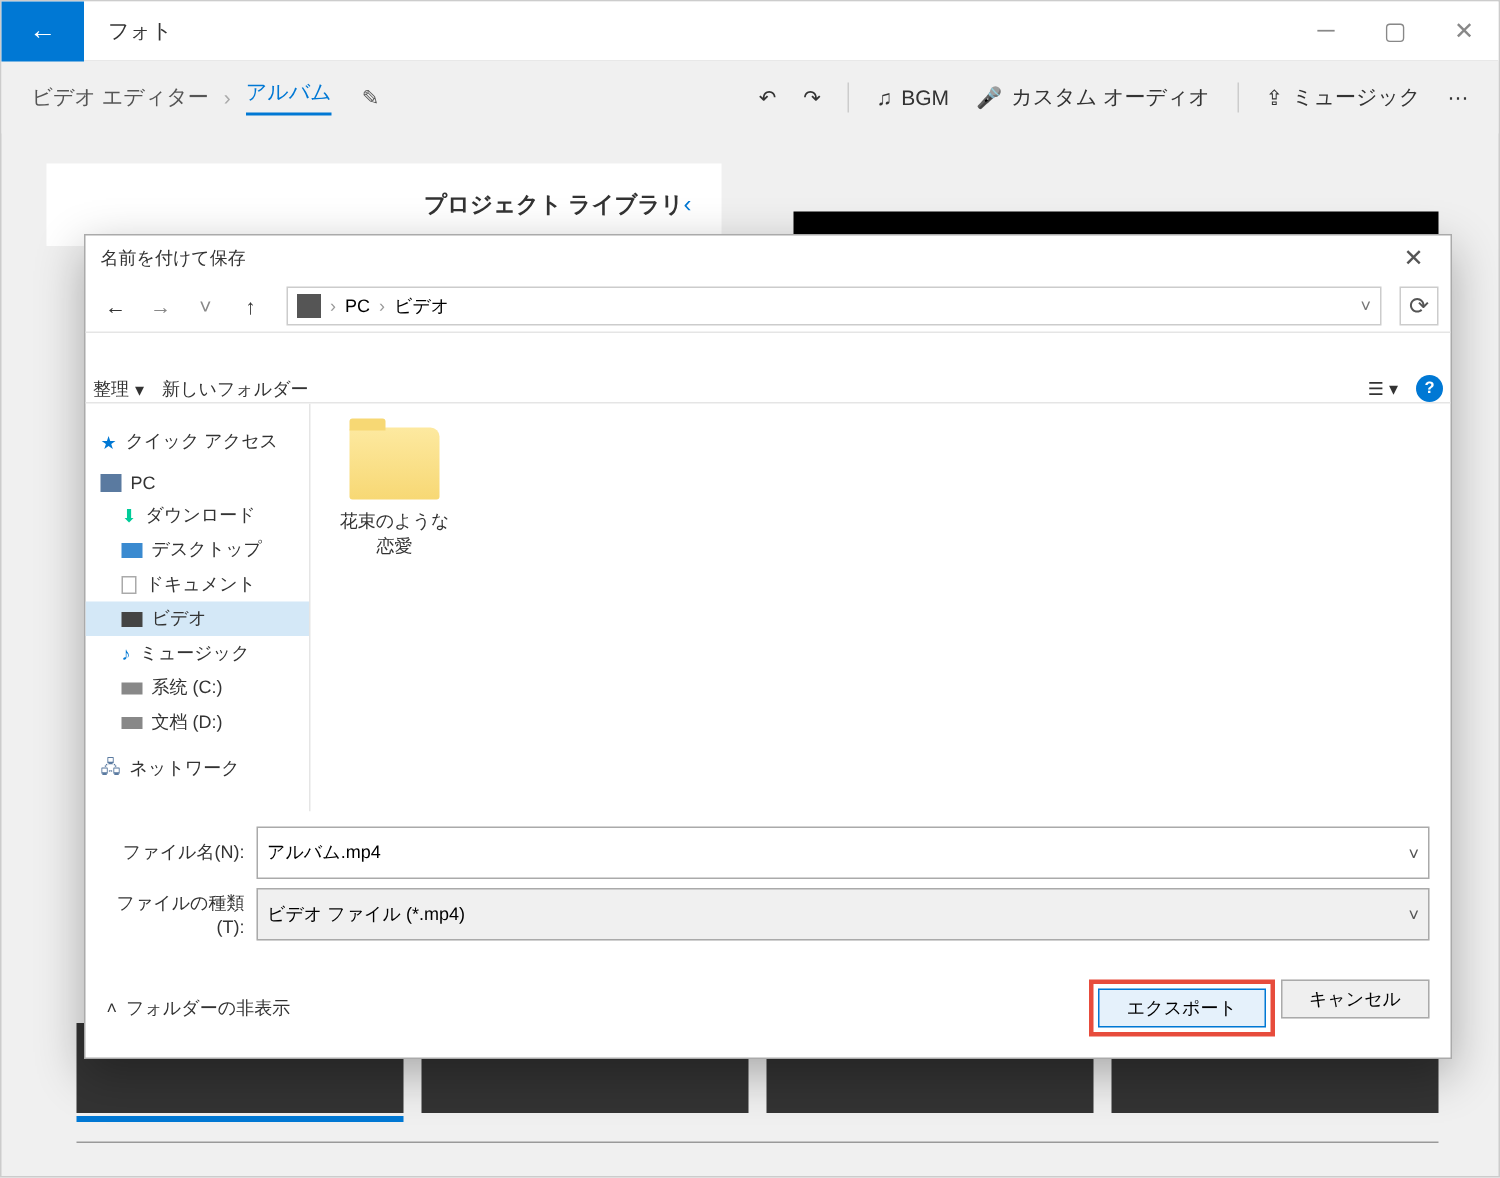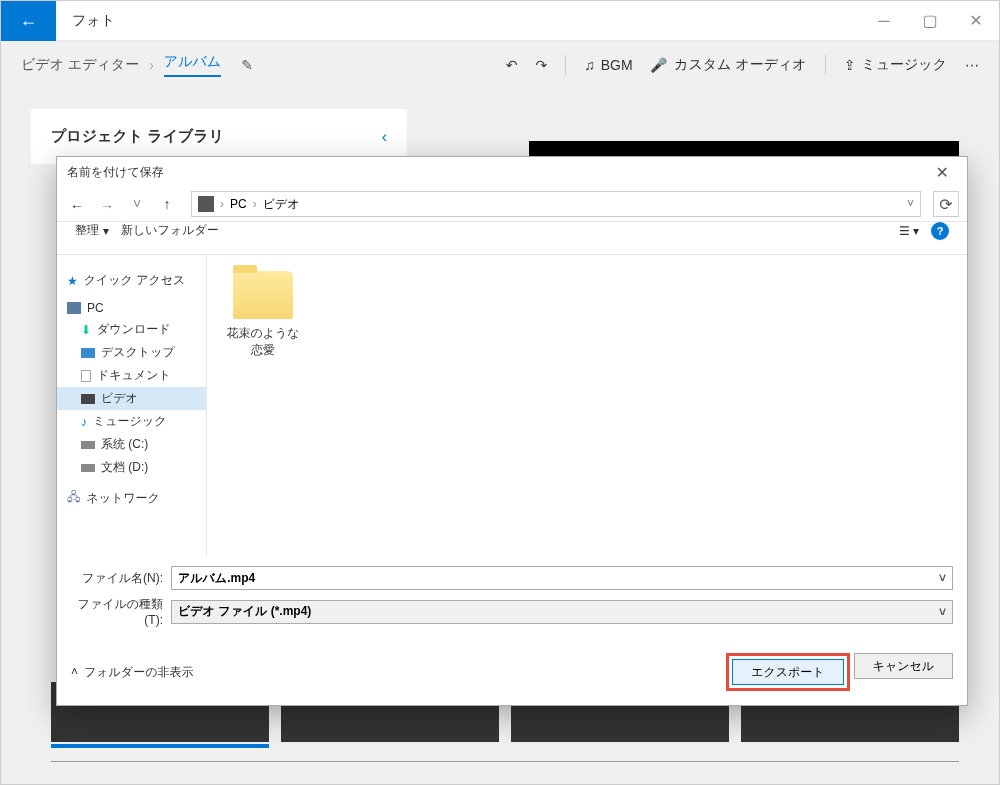--- a/index.html
+++ b/index.html
@@ -16,21 +16,21 @@
 .toolbar { height: 48px; display: flex; align-items: center; padding: 0 20px; background: #f0f0f0; }
 .toolbar-left { display: flex; align-items: center; gap: 10px; font-size: 14px; color: #555; }
 .breadcrumb-sep { color: #aaa; }
 .active-tab { color: #0078d4; border-bottom: 2px solid #0078d4; padding-bottom: 4px; }
 .pencil { color: #555; margin-left: 10px; }
 .toolbar-right { margin-left: auto; display: flex; align-items: center; gap: 18px; font-size: 14px; color: #333; }
 .toolbar-divider { width: 1px; height: 20px; background: #ccc; }
 .toolbar-item { display: flex; align-items: center; gap: 6px; }
 
 .content-area { padding: 20px 30px; }
-.panel { background: #fff; padding: 18px 20px; display: flex; align-items: center; justify-content: space-between; width: 376px; }
+.panel { background: #fff; padding: 18px 20px; display: flex; align-items: center; justify-content: flex-end; width: 450px; }
 .panel-title { font-size: 15px; font-weight: bold; color: #333; }
 .panel-chevron { color: #0078d4; font-size: 16px; }
 
 .video-preview { position: absolute; right: 40px; top: 140px; width: 430px; height: 260px; background: #000; }
 
 
 .dialog { position: absolute; left: 55px; top: 155px; width: 912px; height: 550px; background: #fff; border: 1px solid #aaa; box-shadow: 0 10px 30px rgba(0,0,0,0.3); display: flex; flex-direction: column; }
 .dialog-title { height: 30px; display: flex; align-items: center; padding: 0 10px; font-size: 12px; color: #333; }
 .dialog-close { margin-left: auto; font-size: 16px; color: #555; padding: 0 8px; }
 
@@ -38,21 +38,21 @@
 .nav-btn { width: 24px; text-align: center; color: #888; font-size: 14px; }
 .nav-btn.active { color: #333; }
 .addr-bar { flex: 1; display: flex; align-items: center; border: 1px solid #ccc; height: 26px; padding: 0 6px; gap: 6px; font-size: 12px; margin: 0 6px; }
 .addr-icon { width: 16px; height: 16px; background: #555; }
 .addr-sep { color: #999; }
 .addr-drop { margin-left: auto; color: #777; }
 .refresh { width: 26px; height: 26px; border: 1px solid #ccc; display: flex; align-items: center; justify-content: center; color: #555; }
 .search-box { width: 180px; height: 26px; border: 1px solid #ccc; display: flex; align-items: center; padding: 0 8px; font-size: 12px; color: #888; }
 .search-box .mag { margin-left: auto; color: #777; }
 
-.dialog-toolbar { height: 34px; border-top: 1px solid #e5e5e5; border-bottom: 1px solid #e5e5e5; display: flex; align-items: flex-start; padding: 0 18px; font-size: 12px; color: #333; }
+.dialog-toolbar { height: 48px; border-top: 1px solid #e5e5e5; border-bottom: 1px solid #e5e5e5; display: flex; align-items: flex-end; padding: 0 5px; font-size: 12px; color: #333; }
 .organize { color: #333; display: flex; align-items: center; gap: 4px; }
 .new-folder { margin-left: 12px; }
 .view-opts { margin-left: auto; display: flex; align-items: center; gap: 12px; }
 .help-icon { width: 18px; height: 18px; border-radius: 50%; background: #0078d4; color: #fff; display: flex; align-items: center; justify-content: center; font-size: 11px; font-weight: bold; }
 
 .dialog-body { flex: 1; display: flex; overflow: hidden; }
 .tree { width: 150px; border-right: 1px solid #e5e5e5; padding: 8px 0; font-size: 12px; }
 .tree-item { display: flex; align-items: center; gap: 6px; padding: 3px 10px; color: #333; }
 .tree-item.sel { background: #d4e8f7; }
 .tree-item.sub { padding-left: 24px; }
@@ -69,21 +69,21 @@
 .net { color: #5a7aa0; }
 
 .file-area { flex: 1; padding: 16px; }
 .folder-item { width: 80px; text-align: center; font-size: 12px; color: #333; }
 .folder-icon { width: 60px; height: 48px; background: linear-gradient(#fde9a0, #f7d874); border-radius: 2px 6px 2px 2px; margin: 0 auto 6px; position: relative; }
 .folder-icon::before { content: ""; position: absolute; top: -6px; left: 0; width: 24px; height: 8px; background: #f7d874; border-radius: 2px 2px 0 0; }
 
 .dialog-footer { padding: 10px 14px; font-size: 12px; }
 .field-row { display: flex; align-items: center; margin-bottom: 6px; }
 .field-label { width: 100px; text-align: right; padding-right: 8px; color: #333; }
-.field-input { flex: 1; height: 24px; border: 1px solid #aaa; padding: 0 6px; font-size: 12px; background: #fff; display: flex; align-items: center; font-weight: bold; }
+.field-input { flex: 1; height: 35px; border: 1px solid #aaa; padding: 0 6px; font-size: 12px; background: #fff; display: flex; align-items: center; }
 .field-input.combo { background: #f0f0f0; }
 .combo-arrow { margin-left: auto; color: #555; }
 
 .dialog-actions { display: flex; align-items: center; padding: 10px 14px 14px; }
 .hide-folders { display: flex; align-items: center; gap: 6px; font-size: 12px; color: #333; }
 .btn-group { margin-left: auto; display: flex; gap: 4px; }
 .btn { height: 26px; padding: 0 18px; border: 1px solid #aaa; background: #efefef; font-size: 12px; display: flex; align-items: center; }
 .btn.primary { border: 1px solid #0078d4; background: #e5f1fb; }
 .btn-highlight { border: 3px solid #e74c3c; padding: 3px; display: inline-flex; }
 

